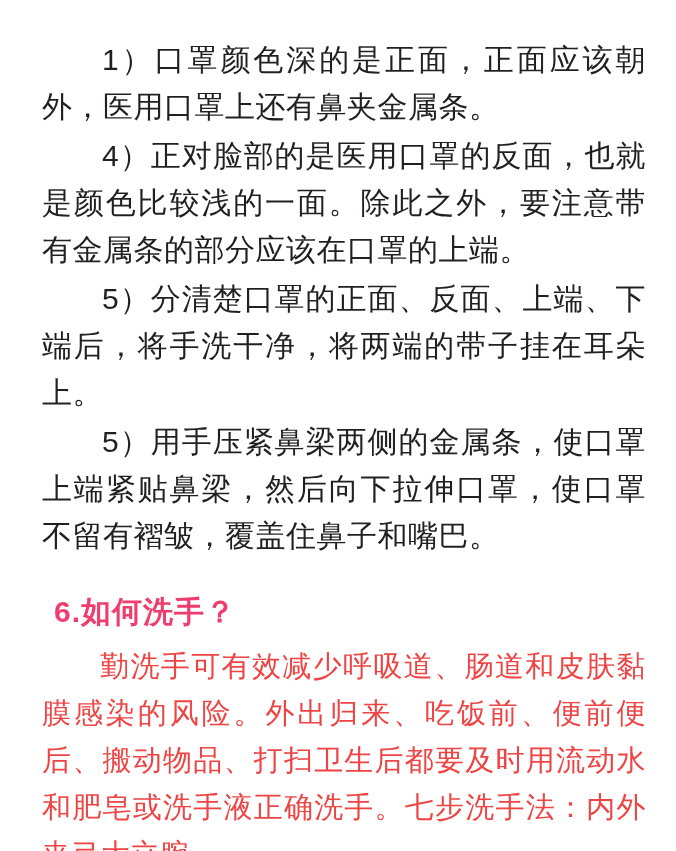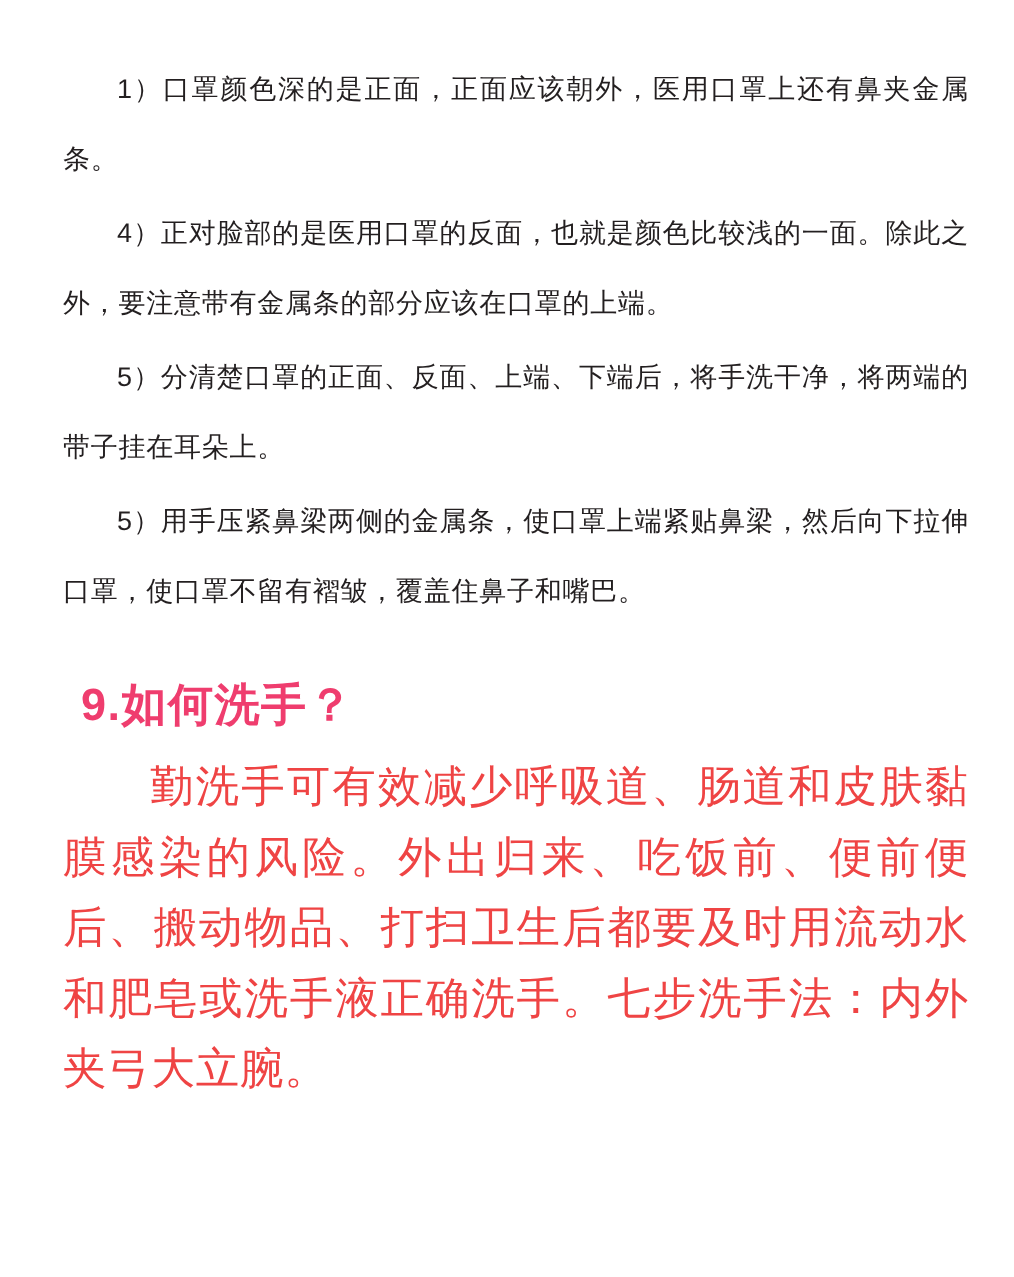--- a/index.html
+++ b/index.html
@@ -14,21 +14,21 @@
     overflow: hidden;
   }
   .page {
     position: relative;
     width: 676px;
     height: 851px;
     box-sizing: border-box;
     padding: 36px 30px 0 42px;
   }
   .para {
-    font-size: 18px;
+    font-size: 30px;
     line-height: 47px;
     color: #231f20;
     text-align: justify;
     text-justify: inter-ideograph;
     text-indent: 2em;
     margin: 0 0 2px 0;
     letter-spacing: 0.5px;
     font-weight: 500;
   }
   .section-heading {
@@ -55,17 +55,17 @@
 </head>
 <body>
 
 <div class="page">
 
   <p class="para">1）口罩颜色深的是正面，正面应该朝外，医用口罩上还有鼻夹金属条。</p>
   <p class="para">4）正对脸部的是医用口罩的反面，也就是颜色比较浅的一面。除此之外，要注意带有金属条的部分应该在口罩的上端。</p>
   <p class="para">5）分清楚口罩的正面、反面、上端、下端后，将手洗干净，将两端的带子挂在耳朵上。</p>
   <p class="para">5）用手压紧鼻梁两侧的金属条，使口罩上端紧贴鼻梁，然后向下拉伸口罩，使口罩不留有褶皱，覆盖住鼻子和嘴巴。</p>
 
-  <h2 class="section-heading">9.如何洗手？</h2>
+  <h2 class="section-heading">6.如何洗手？</h2>
 
   <p class="body-para">勤洗手可有效减少呼吸道、肠道和皮肤黏膜感染的风险。外出归来、吃饭前、便前便后、搬动物品、打扫卫生后都要及时用流动水和肥皂或洗手液正确洗手。七步洗手法：内外夹弓大立腕。</p>
 
 </div>
 
 </body></html>

